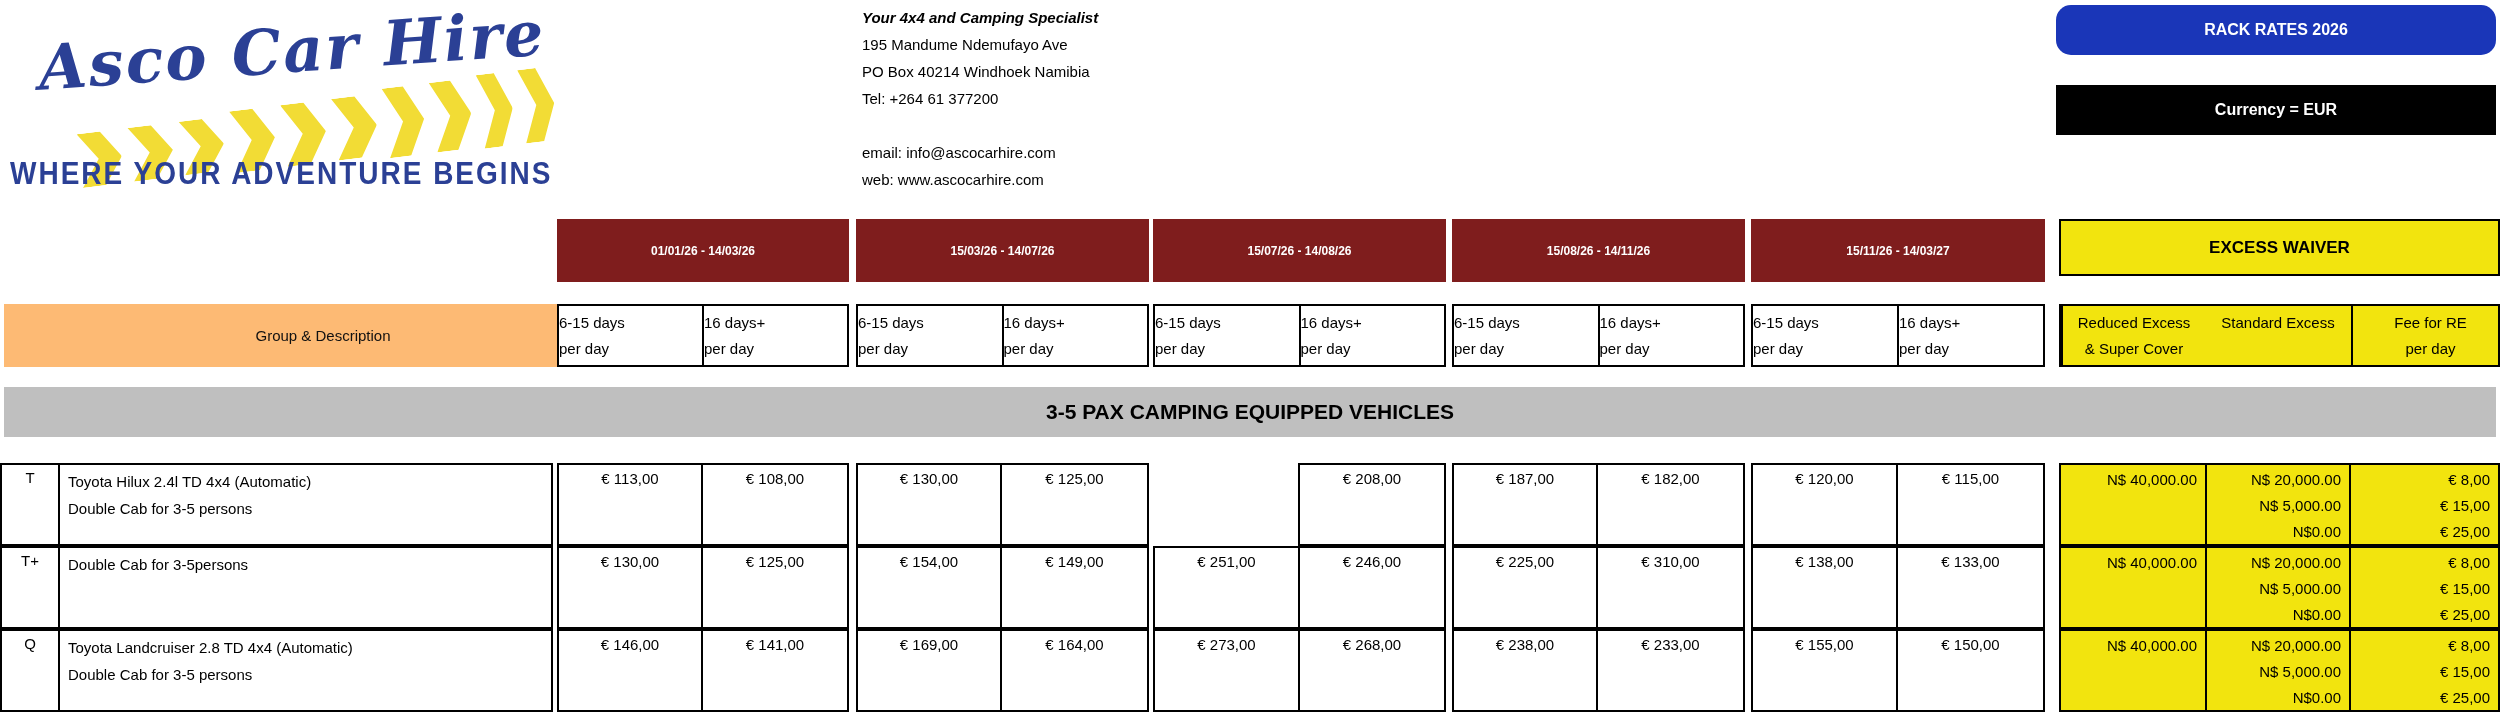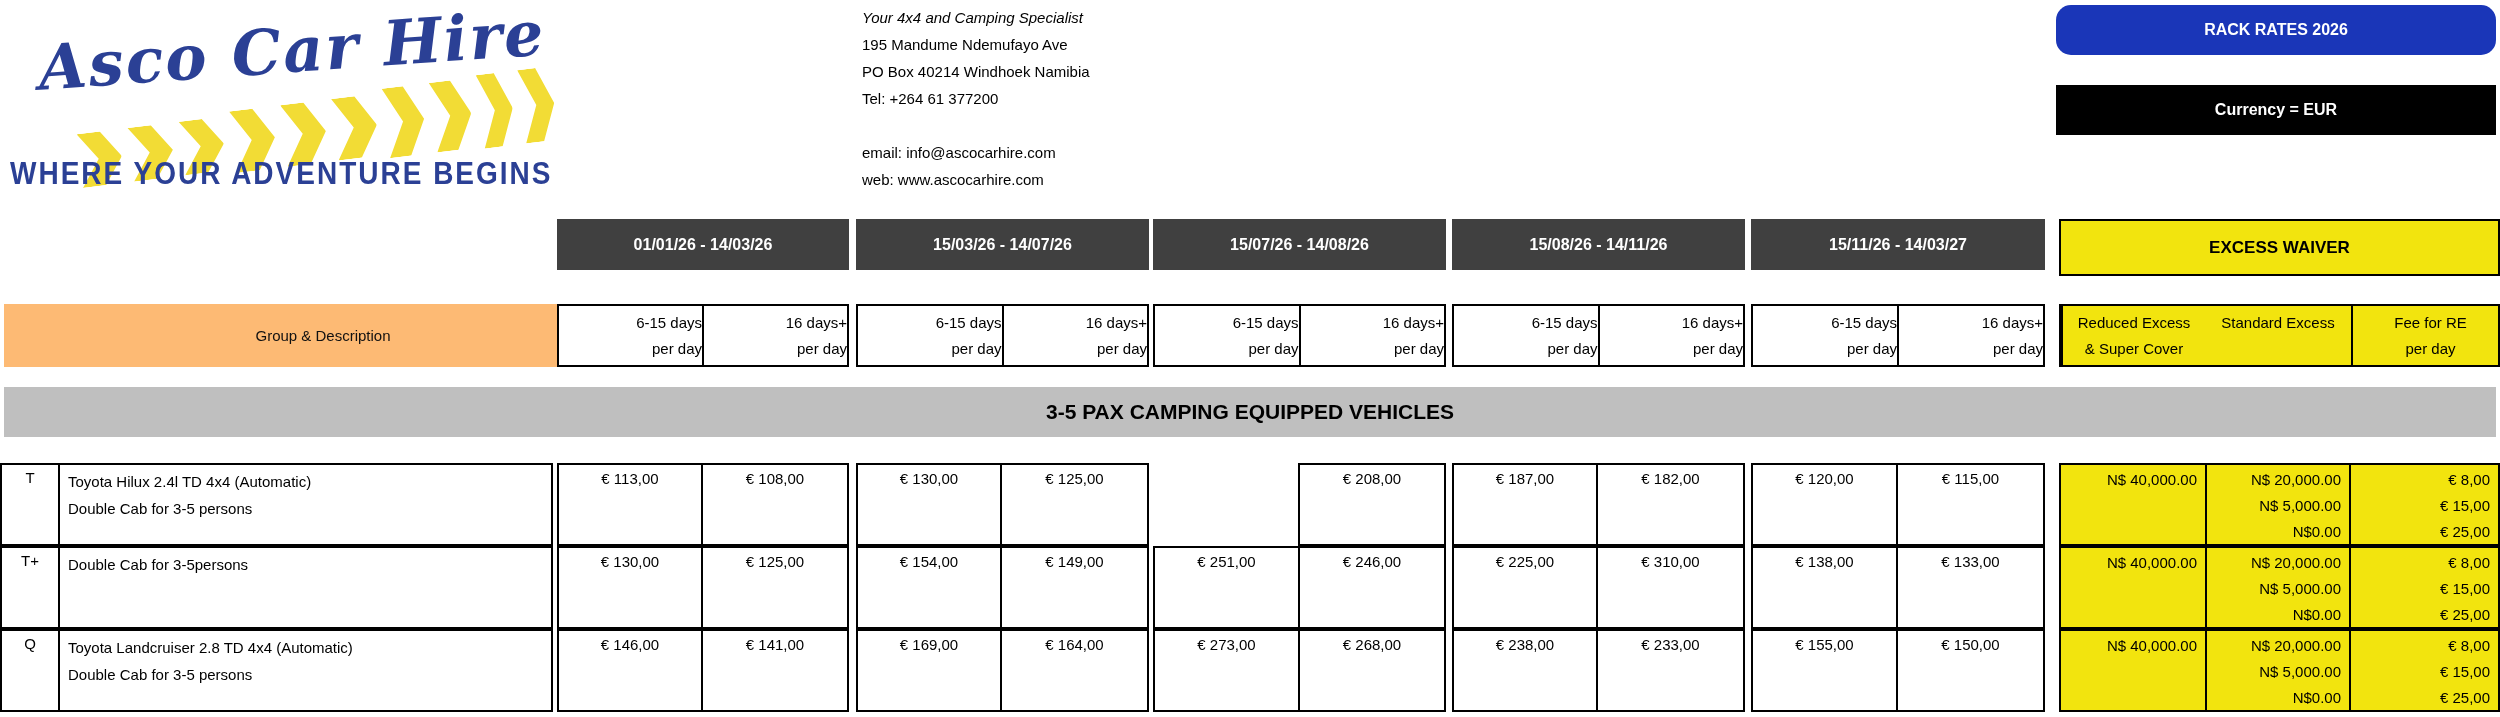--- a/index.html
+++ b/index.html
@@ -17,46 +17,46 @@
   .chev:nth-child(n+9){ height:74px; width:34px; }
   .logo-script { position:absolute; left:30px; top:8px; white-space:nowrap;
                  font-family:"DejaVu Serif", serif; font-style:italic; font-weight:600;
                  font-size:62px; color:#2b4095; transform:rotate(-4deg); letter-spacing:2px; }
   .logo-tagline { position:absolute; left:2px; top:150px; white-space:nowrap;
                   font-weight:800; font-size:28px; letter-spacing:2px; color:#2b4095;
                   transform:scaleY(1.12); transform-origin:left top; }
 
   
   .company { position:absolute; left:862px; top:4px; font-size:15px; line-height:27px; }
-  .company .co-tagline { font-weight:normal; font-style:italic; }
+  .company .co-tagline { font-weight:bold; font-style:italic; }
   .company .blank { height:27px; }
 
   
   .banner { position:absolute; left:2056px; width:440px; height:50px; color:#fff;
             font-weight:bold; font-size:16px; display:flex; align-items:center; justify-content:center; }
   .banner.rack { top:5px; background:#1a36b8;border-radius:15px; }
   .banner.cur  { top:85px; background:#000; }
 
   
-  .season { position:absolute; top:219px; height:51px; background:#404040; color:#fff;
-            font-weight:bold; font-size:16px; display:flex; align-items:center; justify-content:center; }
+  .season { position:absolute; top:219px; height:63px; background:#7f1d1d; color:#fff;
+            font-weight:bold; font-size:12px; display:flex; align-items:center; justify-content:center; }
   .g1 { left:557px;  width:292px; }
   .g2 { left:856px;  width:293px; }
   .g3 { left:1153px; width:293px; }
   .g4 { left:1452px; width:293px; }
   .g5 { left:1751px; width:294px; }
   .ewbar { position:absolute; left:2059px; top:219px; width:441px; height:57px;
            background:#f2e40e; border:2px solid #000; display:flex; align-items:center;
            justify-content:center; font-weight:bold; font-size:17px; }
 
   
   .gdcell { position:absolute; left:4px; top:304px; width:638px; height:63px; background:#fdba74;
             display:flex; align-items:center; justify-content:center; font-size:15px; color:#111; }
   .subbox { position:absolute; top:304px; height:63px; border:2px solid #000; display:flex; background:#fff; }
-  .subbox .half { flex:1; text-align:right; padding-top:4px; line-height:26px; font-size:15px; }
+  .subbox .half { flex:1; text-align:left; padding-top:4px; line-height:26px; font-size:15px; }
   .subbox .half + .half { border-left:2px solid #000; }
   .exhead { position:absolute; left:2059px; top:304px; width:441px; height:63px;
             border:2px solid #000; background:#f2e40e; display:flex; }
   .exhead .ehc { text-align:center; padding-top:4px; line-height:26px; font-size:15px; }
   .exhead .ehc1 { width:146px; }
   .exhead .ehc2 { width:144px; border-left:2px solid #000; }
   .exhead .ehc3 { width:121px; border-left:2px solid #000;padding-left:36px; }
 
   
   .band { position:absolute; left:4px; top:387px; width:2492px; height:50px; background:#bfbfbf;

